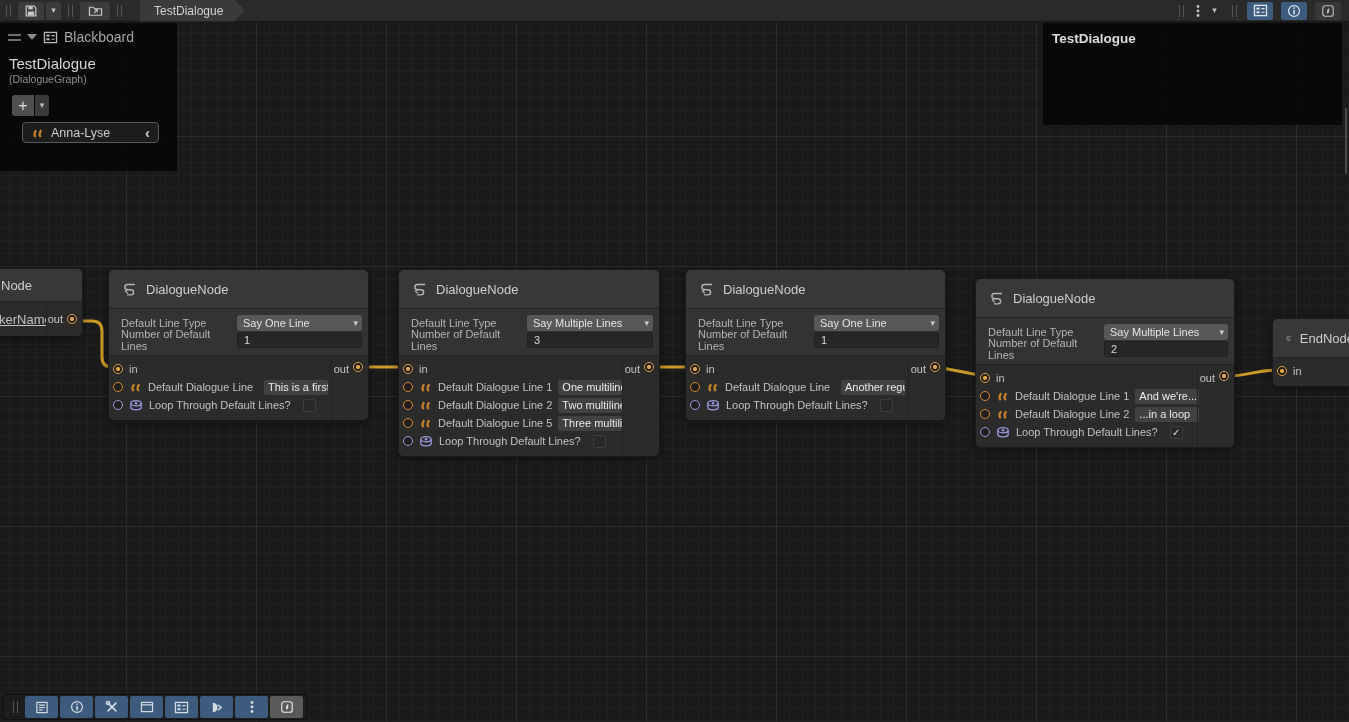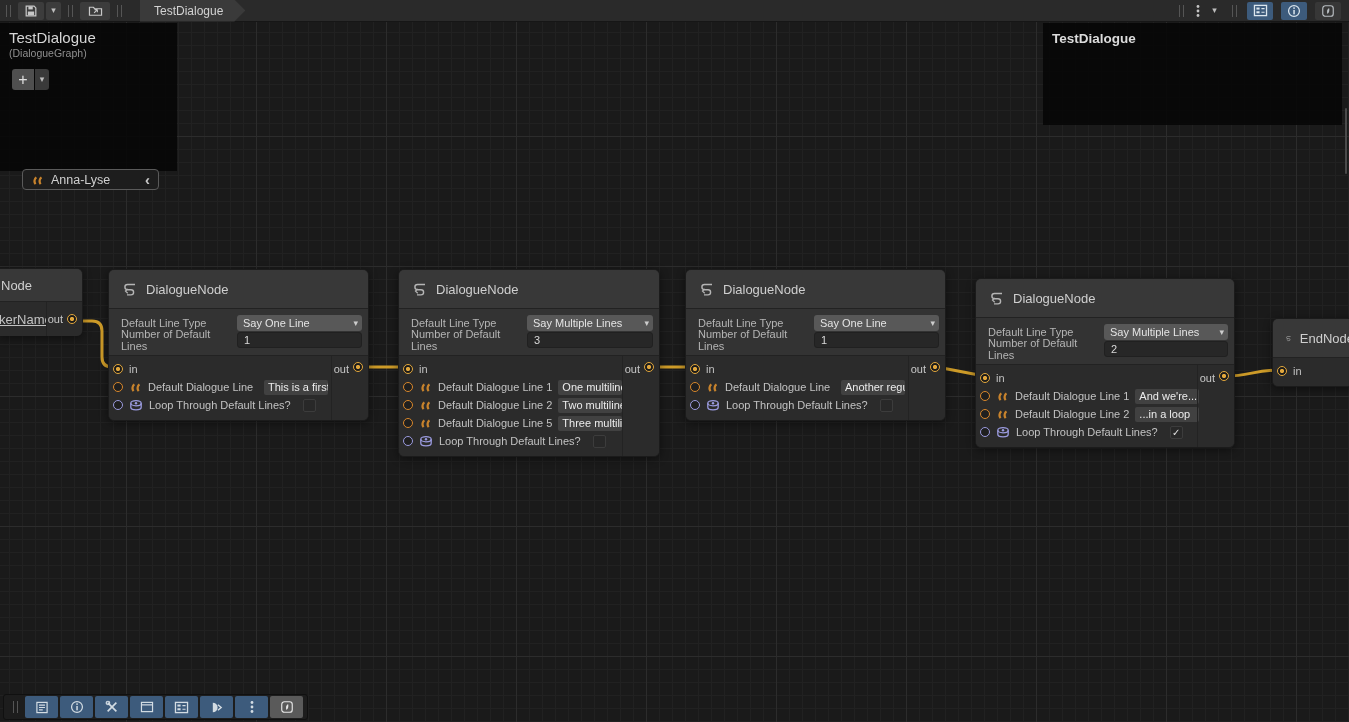--- a/index.html
+++ b/index.html
@@ -35,21 +35,21 @@
   .panel-header{display:flex;align-items:center;gap:6px;padding:6px 8px 4px 8px;color:#a6a6a6;font-size:14px;}
   .drag-lines{width:13px;height:7px;border-top:2px solid #6e6e6e;border-bottom:2px solid #6e6e6e;flex:none;}
   .tri-down{width:0;height:0;border-left:5px solid transparent;border-right:5px solid transparent;border-top:6px solid #8a8a8a;flex:none;}
   .bb-title{color:#d6d6d6;font-size:15px;padding:6px 9px 0 9px;}
   .bb-sub{color:#8f8f8f;font-size:10.5px;padding:1px 9px 0 9px;}
   .bb-addrow{display:flex;gap:1px;padding:10px 0 0 12px;}
   .bb-add{width:22px;height:21px;background:#4f4f4f;border-radius:3px 0 0 3px;color:#e0e0e0;font-size:16px;
     display:flex;align-items:center;justify-content:center;}
   .bb-add-caret{width:14px;height:21px;background:#3a3a3a;border-radius:0 3px 3px 0;display:flex;align-items:center;justify-content:center;}
   .bb-pill{position:absolute;left:22px;top:99px;width:137px;height:21px;background:#1d1d1d;border:1px solid #5a5a5a;
-    border-radius:4px;display:flex;align-items:center;gap:7px;padding:0 8px;margin-top:47px;}
+    border-radius:4px;display:flex;align-items:center;gap:7px;padding:0 8px;}
   .bb-pill .pname{color:#cfcfcf;font-size:12.5px;flex:1;}
   .pill-chev{color:#c9c9c9;font-size:15px;font-weight:bold;line-height:1;}
   .gi-title{color:#dcdcdc;font-size:13.5px;font-weight:bold;padding:8px 9px 0 9px;}
   
   #edges{position:absolute;left:0;top:0;z-index:1;pointer-events:none;}
   #nodes-layer .node, .pnode{position:absolute;z-index:2;background:#2b2b2b;border:1px solid #1b1b1b;border-radius:6px;
     box-shadow:0 2px 8px rgba(0,0,0,.45);}
   .node-header{height:39px;background:#383838;border-radius:5px 5px 0 0;display:flex;align-items:center;gap:8px;
     padding:0 12px;border-bottom:1px solid #222;}
   .node-title{color:#cfcfcf;font-size:13px;}
@@ -421,20 +421,31 @@
     </span>
     <span class="tb-btn dim" style="margin-left:7px;margin-right:8px">
       <svg width="14" height="14" viewBox="0 0 16 16">
         <rect x="2" y="2" width="12" height="12" rx="3" fill="none" stroke="currentColor" stroke-width="1.3"></rect>
         <path d="M9.2 4.5 C6.6 6.2 6.4 9 7.4 11.5 C9.6 9.6 9.9 6.8 9.2 4.5 Z" fill="currentColor"></path>
       </svg>
     </span>
   </div>
 
   <div class="panel" style="left:0;top:23px;width:177px;height:148px;">
+    <div class="panel-header">
+      <span class="drag-lines"></span>
+      <span class="tri-down"></span>
+      <svg width="15" height="13" viewBox="0 0 16 14" style="color:#b9b9b9">
+        <rect x="1.5" y="1.5" width="13" height="11" fill="none" stroke="currentColor" stroke-width="1.4"></rect>
+        <rect x="3.6" y="3.8" width="3.4" height="2.2" fill="currentColor"></rect>
+        <rect x="3.6" y="7.8" width="3.4" height="2.2" fill="currentColor"></rect>
+        <path d="M9 4.9 h3.4 M9 8.9 h3.4" stroke="currentColor" stroke-width="1.3"></path>
+      </svg>
+      <span>Blackboard</span>
+    </div>
     <div class="bb-title">TestDialogue</div>
     <div class="bb-sub">(DialogueGraph)</div>
     <div class="bb-addrow">
       <span class="bb-add">+</span>
       <span class="bb-add-caret">
         <span class="caret-glyph">▾</span>
       </span>
     </div>
     <div class="bb-pill">
       <svg width="13" height="12" viewBox="0 0 14 12" style="color:#c8832c">

